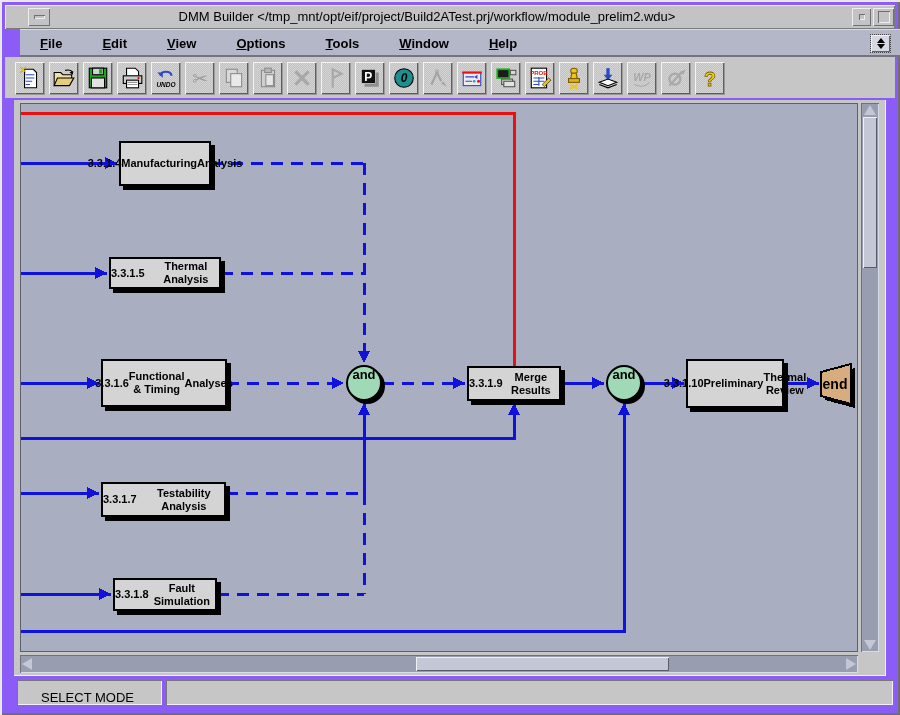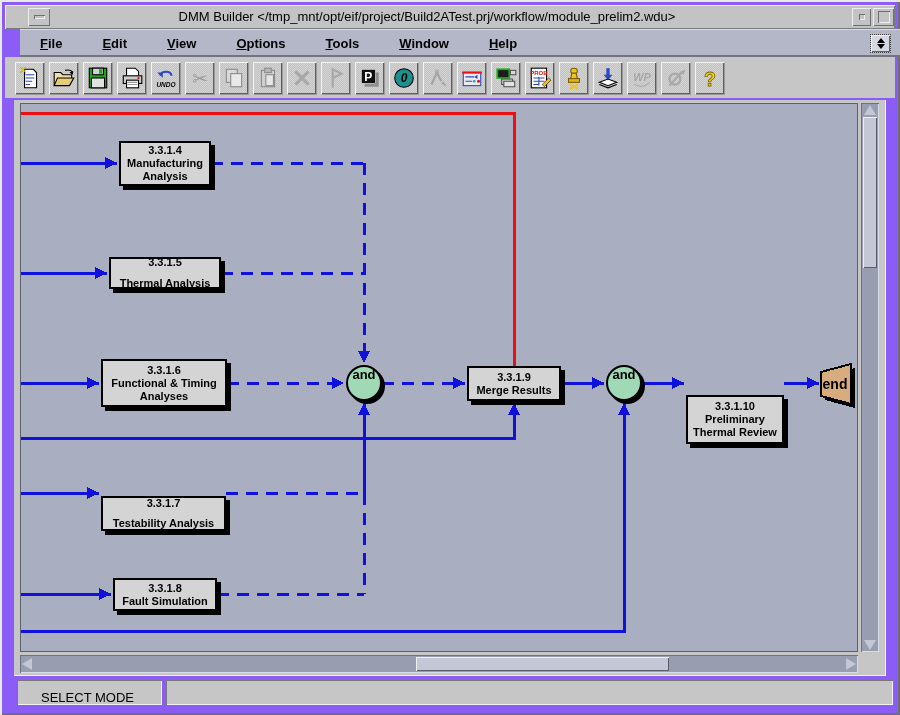--- a/index.html
+++ b/index.html
@@ -36,21 +36,21 @@
     box-shadow:inset 1px 1px 0 #f4f4f4, inset -1px -1px 0 #5e5e5e, 1px 1px 0 #9a9a9a;
     display:flex;align-items:center;justify-content:center;}
   .btn svg{width:24px;height:24px;}
   
   .viewport{position:absolute;left:13px;top:99px;width:873px;height:577px;background:#c6c6c6;
     box-shadow:inset 1px 1px 0 #7a7a7a, inset -1px -1px 0 #f0f0f0;}
   .canvas{position:absolute;left:20px;top:103px;width:838px;height:549px;background:#a9aec1;
     border:1px solid #5d6070;overflow:hidden;}
   .canvas svg{position:absolute;left:0;top:0;}
   .node{position:absolute;background:#d4d4d4;border:2px solid #000;box-shadow:4px 4px 0 #000;
-    display:flex;flex-direction:column;align-items:center;justify-content:center;
+    display:flex;flex-direction:row;align-items:center;justify-content:center;
     font-size:11px;font-weight:bold;line-height:13px;text-align:center;z-index:2;}
   .and{position:absolute;width:36px;height:36px;border-radius:50%;background:#9fd9b5;border:2px solid #000;
     box-shadow:3px 3px 0 #000;display:flex;justify-content:center;
     font-size:13px;font-weight:bold;z-index:2;}
   .end-label{position:absolute;display:flex;align-items:center;justify-content:center;
     font-size:14px;font-weight:bold;z-index:2;}
   
   .sb-v{position:absolute;left:861px;top:103px;width:18px;height:549px;background:#989db0;
     box-shadow:inset 1px 1px 0 #6e7280, inset -1px -1px 0 #d8dce8;}
   .sb-h{position:absolute;left:20px;top:655px;width:838px;height:18px;background:#989db0;
@@ -298,33 +298,33 @@
     </div>
     <div class="node" style="left:88px;top:153px;width:112px;height:32px;gap:8px;">
       <span>3.3.1.5</span>
       <span>Thermal Analysis</span>
     </div>
     <div class="node" style="left:80px;top:255px;width:126px;height:48px;">
       <span>3.3.1.6</span>
       <span>Functional &amp; Timing</span>
       <span>Analyses</span>
     </div>
-    <div class="node" style="left:80px;top:392px;width:125px;height:35px;gap:7px;">
+    <div class="node" style="left:80px;top:378px;width:125px;height:35px;gap:7px;">
       <span>3.3.1.7</span>
       <span>Testability Analysis</span>
     </div>
     <div class="node" style="left:92px;top:474px;width:104px;height:33px;">
       <span>3.3.1.8</span>
       <span>Fault Simulation</span>
     </div>
     <div class="node" style="left:446px;top:262px;width:94px;height:35px;">
       <span>3.3.1.9</span>
       <span>Merge Results</span>
     </div>
-    <div class="node" style="left:665px;top:255px;width:98px;height:49px;margin-top:36px;">
+    <div class="node" style="left:665px;top:255px;width:98px;height:49px;">
       <span>3.3.1.10</span>
       <span>Preliminary</span>
       <span>Thermal Review</span>
     </div>
 
     <div class="and" style="left:325px;top:261px;">
       <span>and</span>
     </div>
     <div class="and" style="left:585px;top:261px;">
       <span>and</span>

